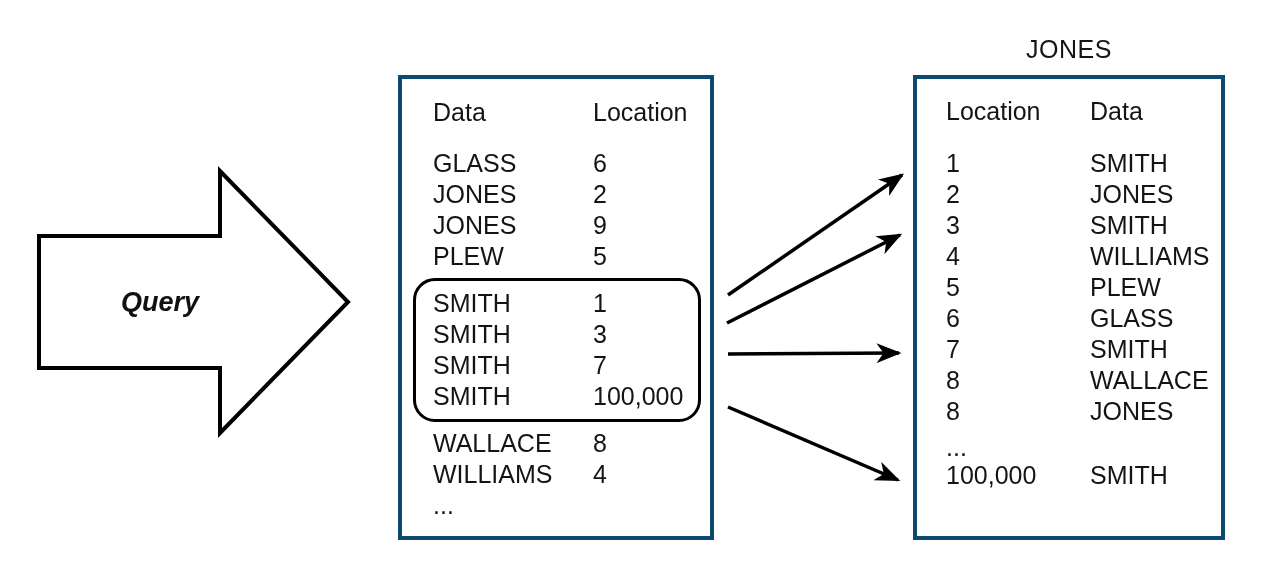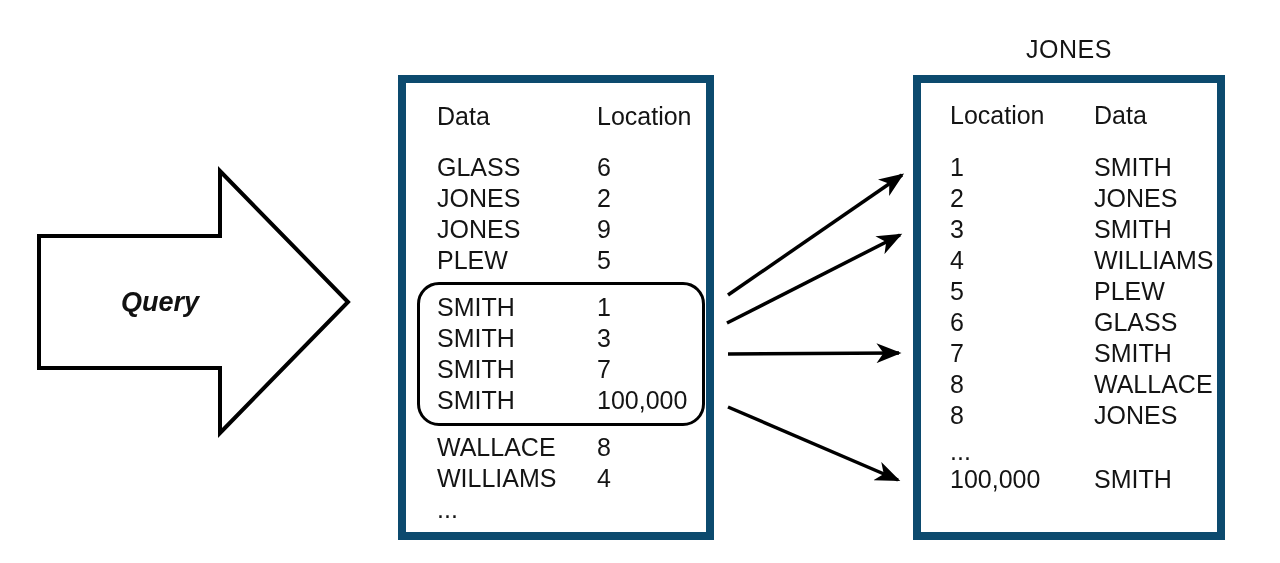--- a/index.html
+++ b/index.html
@@ -15,21 +15,21 @@
   .arrows-layer {
     position: absolute;
     left: 0; top: 0;
     width: 1280px; height: 563px;
   }
   .box {
     position: absolute;
     top: 75px;
     height: 465px;
     background: #ffffff;
-    border: 8px solid #0c4a6e;
+    border: 4px solid #0c4a6e;
     box-sizing: border-box;
   }
   .index-box { left: 398px; width: 316px; }
   .table-box { left: 913px; width: 312px; }
   .box-title {
     position: absolute;
     top: 34px;
     height: 30px;
     line-height: 30px;
     text-align: center;

